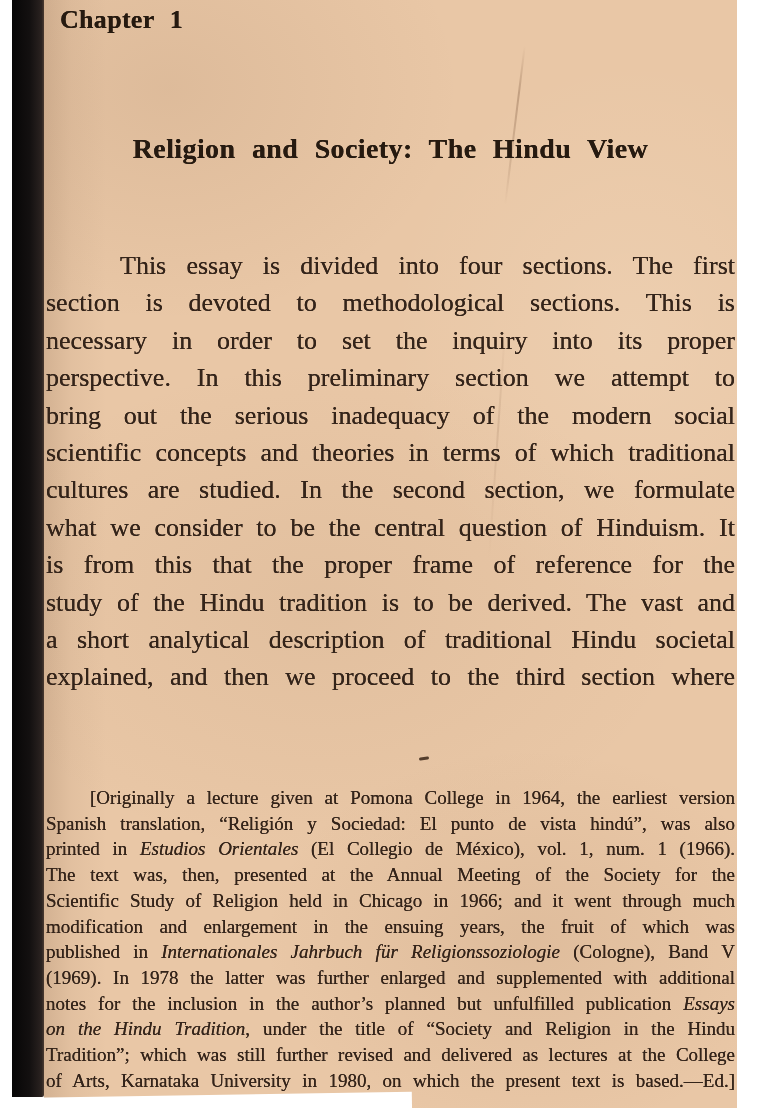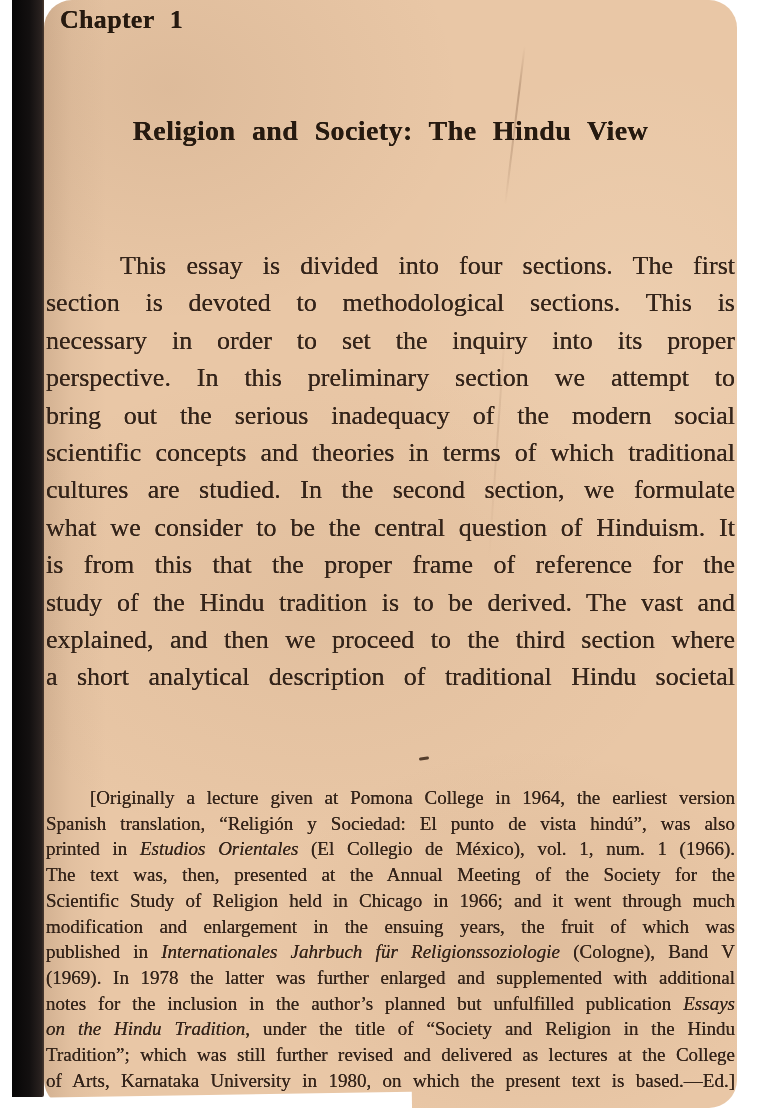--- a/index.html
+++ b/index.html
@@ -33,21 +33,20 @@
     position:absolute;left:44px;top:0;
     width:693px;height:1108px;
     background:
       radial-gradient(ellipse 60% 30% at 18% 8%, rgba(120,82,52,0.10), transparent 70%),
       radial-gradient(ellipse 50% 35% at 85% 30%, rgba(255,242,222,0.16), transparent 70%),
       radial-gradient(ellipse 70% 30% at 40% 55%, rgba(126,88,56,0.07), transparent 75%),
       radial-gradient(ellipse 55% 25% at 70% 85%, rgba(120,82,52,0.09), transparent 70%),
       linear-gradient(90deg, rgba(96,64,40,0.16) 0%, rgba(96,64,40,0.05) 4%, rgba(0,0,0,0) 9%),
       var(--paper);
     color:var(--ink);
-    border-radius:28px;
   }
 
   
   .crease{
     position:absolute;
     width:2px;height:160px;
     left:470px;top:45px;
     background:linear-gradient(180deg, transparent, rgba(122,86,60,0.35) 30%, rgba(122,86,60,0.22) 70%, transparent);
     transform:rotate(7deg);
   }
@@ -75,21 +74,21 @@
 
   .chapter{
     position:absolute;left:16px;top:5px;
     font-size:26px;font-weight:bold;
     color:var(--heading-ink);
     word-spacing:9px;letter-spacing:0.3px;
     text-shadow:0 0 0.5px currentColor;
   }
 
   .title{
-    position:absolute;left:2px;top:115px;width:689px;
+    position:absolute;left:2px;top:133px;width:689px;
     text-align:center;
     font-size:28px;font-weight:bold;
     color:var(--heading-ink);
     word-spacing:9px;letter-spacing:0.4px;
     text-shadow:0 0 0.5px currentColor;
   }
 
   .body-block{
     position:absolute;left:2px;top:247px;width:689px;
     font-size:26px;line-height:37.4px;
@@ -141,22 +140,22 @@
         <div class="body-line indent">This essay is divided into four sections. The first</div>
         <div class="body-line">section is devoted to methodological sections. This is</div>
         <div class="body-line">necessary in order to set the inquiry into its proper</div>
         <div class="body-line">perspective. In this preliminary section we attempt to</div>
         <div class="body-line">bring out the serious inadequacy of the modern social</div>
         <div class="body-line">scientific concepts and theories in terms of which traditional</div>
         <div class="body-line">cultures are studied. In the second section, we formulate</div>
         <div class="body-line">what we consider to be the central question of Hinduism. It</div>
         <div class="body-line">is from this that the proper frame of reference for the</div>
         <div class="body-line">study of the Hindu tradition is to be derived. The vast and</div>
+        <div class="body-line">a short analytical description of traditional Hindu societal</div>
         <div class="body-line">explained, and then we proceed to the third section where</div>
-        <div class="body-line">a short analytical description of traditional Hindu societal</div>
       </div>
 
     <div class="stray-dash"></div>
 
     <div class="footnote-block">
         <div class="footnote-line indent"><span>[Originally a lecture given at Pomona College in 1964, the earliest version</span></div>
         <div class="footnote-line"><span>Spanish translation, “Religión y Sociedad: El punto de vista hindú”, was also</span></div>
         <div class="footnote-line"><span>printed in </span><span class="it">Estudios Orientales</span><span> (El Collegio de México), vol. 1, num. 1 (1966).</span></div>
         <div class="footnote-line"><span>The text was, then, presented at the Annual Meeting of the Society for the</span></div>
         <div class="footnote-line"><span>Scientific Study of Religion held in Chicago in 1966; and it went through much</span></div>

